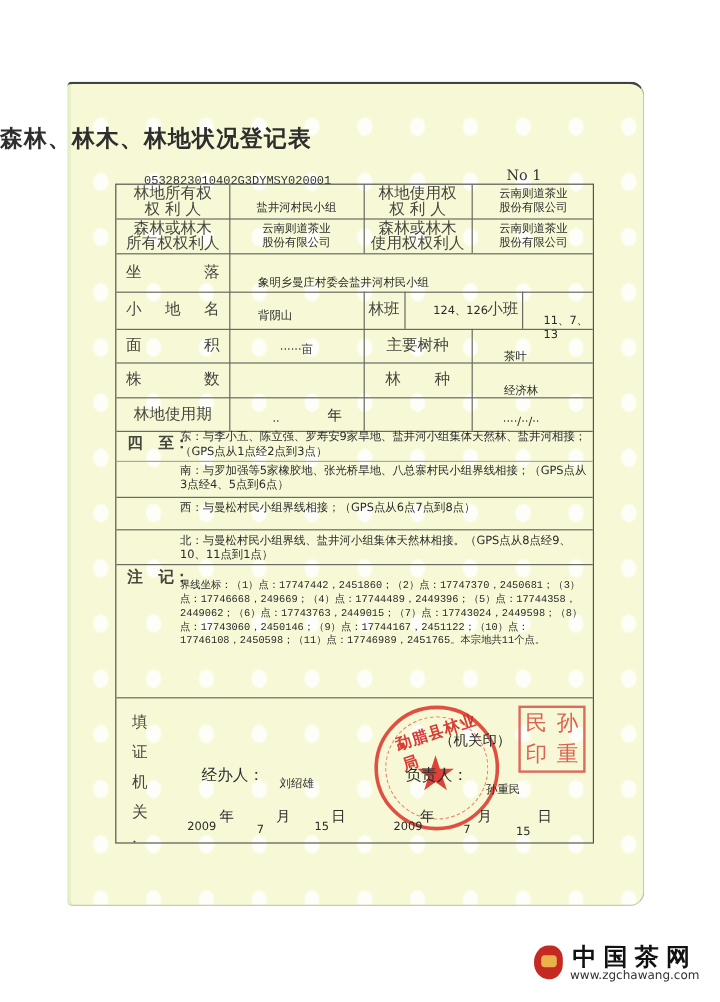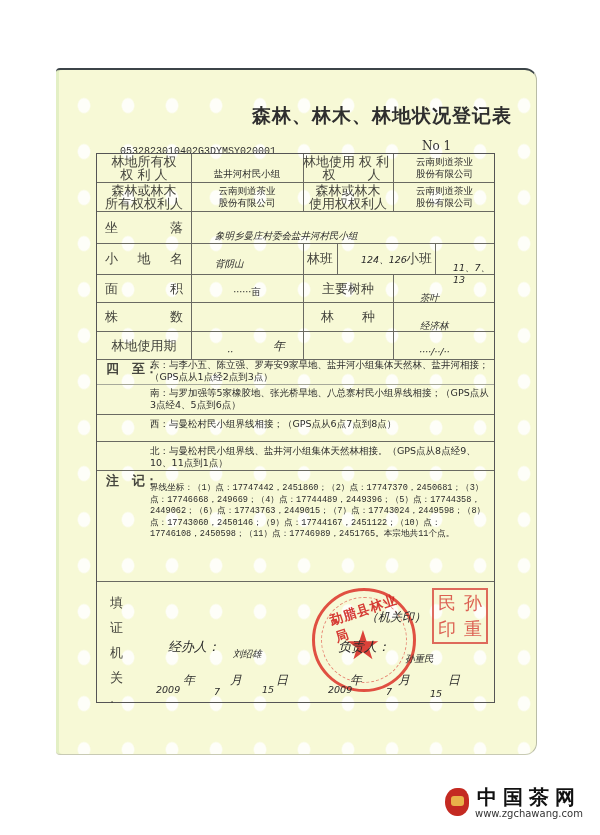--- a/index.html
+++ b/index.html
@@ -4,34 +4,34 @@
 <style>
   html, body { margin:0; padding:0; }
   body { width:600px; height:835px; background:#ffffff; position:relative; overflow:hidden;
          font-family:"DejaVu Serif","Liberation Serif",serif; color:#3a3a36; }
   .paper { position:absolute; left:56px; top:68px; width:480px; height:684px;
            background-color:#f7f9d6; border-radius:4px 12px 12px 4px;
            border-top:2px solid #3c4448; border-right:1px solid #b9bca6; border-bottom:1px solid #c8cab4;
            box-shadow: inset 3px 0 0 #e3efc4;
            background-image: radial-gradient(ellipse 10px 12px at 50% 60%, rgba(255,255,255,0.85) 55%, rgba(255,255,255,0) 70%);
            background-size:44px 46px; background-position:6px 8px; }
-  .title { position:absolute; left:0; width:512px; top:103px; text-align:right; font-size:19px;
+  .title { position:absolute; left:0; width:512px; top:103px; text-align:left; font-size:19px;
            font-weight:bold; letter-spacing:1px; color:#2e2e2e; font-family:"DejaVu Sans","Liberation Sans",sans-serif; }
   .serial { position:absolute; left:120px; top:146px; font-size:10px; font-family:"Liberation Mono","DejaVu Sans Mono",monospace; color:#333; }
   .number { position:absolute; left:422px; top:139px; font-size:12px; color:#333; }
   .tbl { position:absolute; left:96px; top:153px; width:399px; height:550px; border:1.5px solid #555;
          box-sizing:border-box; }
   .hl { position:absolute; left:0; right:0; height:0; border-top:1px solid #6a6a62; }
   .hl.faint { border-top:1px solid #a7a99a; }
   .vl { position:absolute; width:0; border-left:1px solid #6a6a62; }
   .cell { position:absolute; display:flex; align-items:center; justify-content:center; text-align:center; box-sizing:border-box; }
   .lbl { font-size:13px; line-height:13px; color:#46463f; }
   .lbl.spread { justify-content:space-between; padding:0 8px; }
   .val { font-size:9.5px; color:#2b2b2b; font-family:"DejaVu Sans","Liberation Sans",sans-serif; line-height:12px; }
-  .free { position:absolute; font-size:9.5px; color:#2b2b2b; font-family:"DejaVu Sans","Liberation Sans",sans-serif; line-height:12px;font-style:italic; }
+  .free { position:absolute; font-size:9.5px; color:#2b2b2b; font-family:"DejaVu Sans","Liberation Sans",sans-serif; line-height:12px; }
   .sec-lbl { position:absolute; font-size:13px; color:#46463f; font-weight:bold; font-family:"DejaVu Sans","Liberation Sans",sans-serif;text-align:right; }
   .para { position:absolute; left:150px; width:340px; font-size:9.5px; line-height:11.5px; color:#2b2b2b;
           font-family:"DejaVu Sans","Liberation Sans",sans-serif; }
   .notes { font-family:Liberation Mono, monospace; font-size:8.6px; line-height:11.5px; }
   .vert { position:absolute; left:110px; top:590px; font-size:13px; line-height:25px; color:#46463f; width:14px; }
   .stamp-round { position:absolute; left:312px; top:588px; width:104px; height:104px; border-radius:50%;
                  border:3px solid rgba(220,50,40,0.85); box-sizing:border-box; }
   .stamp-round .inner { position:absolute; left:6px; top:6px; right:6px; bottom:6px; border-radius:50%; border:1px dashed rgba(220,60,50,0.6); }
   .stamp-round .arc { position:absolute; left:16px; top:8px; font-size:13px; font-weight:bold; color:rgba(210,40,35,0.9); letter-spacing:1px; transform:rotate(-18deg); font-family:"DejaVu Sans",sans-serif; }
   .stamp-round .star { position:absolute; left:30px; top:34px; font-size:40px; line-height:40px; color:rgba(215,45,40,0.9); }
@@ -74,21 +74,21 @@
   <div class="vl" style="left:206px; top:89px; height:116px"></div>
   <div class="vl" style="left:240px; top:89px; height:31px"></div>
   <div class="vl" style="left:296px; top:120px; height:85px"></div>
   <div class="vl" style="left:338px; top:89px; height:31px"></div>
 
   <div class="cell lbl" style="left:0; top:0; width:94px; height:28px; flex-direction:column">
     <span>林地所有权</span>
     <span>权 利 人</span>
   </div>
   <div class="cell val" style="left:94px; top:6px; width:112px; height:28px">盐井河村民小组</div>
-  <div class="cell lbl" style="left:206px; top:0; width:90px; height:28px; flex-direction:row">
+  <div class="cell lbl" style="left:206px; top:0; width:90px; height:28px; flex-direction:column">
     <span>林地使用权</span>
     <span>权 利 人</span>
   </div>
   <div class="cell val" style="left:296px; top:0; width:103px; height:28px; flex-direction:column">
     <span>云南则道茶业</span>
     <span>股份有限公司</span>
   </div>
 
   <div class="cell lbl" style="left:0; top:28px; width:94px; height:29px; flex-direction:column">
     <span>森林或林木</span>

